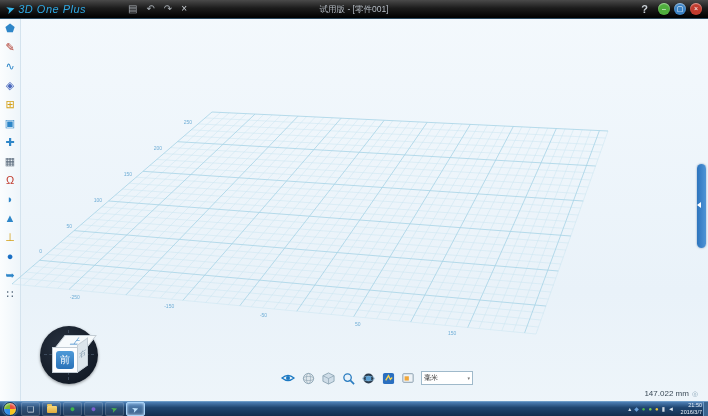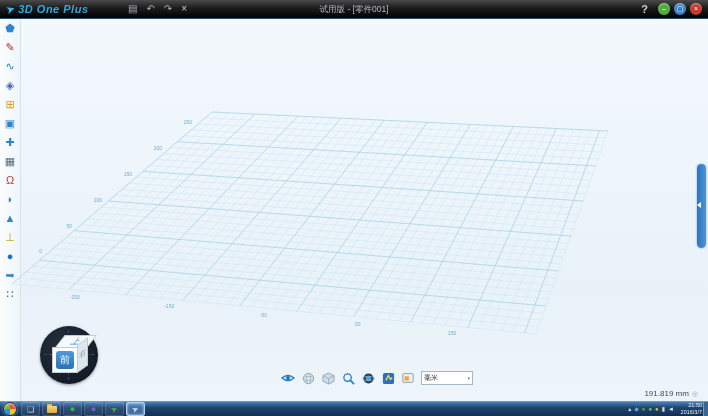--- a/index.html
+++ b/index.html
@@ -4,21 +4,21 @@
 <style>
   html,body{margin:0;padding:0;background:#888;}
   .screen{position:relative;width:708px;height:416px;overflow:hidden;
     font-family:"Liberation Sans",sans-serif;background:linear-gradient(180deg,#f4f9fd 0%,#e9f2f9 70%,#eef5fa 100%);}
   
   .titlebar{position:absolute;left:0;top:0;width:708px;height:18px;
     background:linear-gradient(180deg,#4a4a4a 0%,#1c1c1c 45%,#000 100%);
     border-bottom:1px solid #2c4a60;display:flex;align-items:center;}
   .logo{position:absolute;left:6px;top:0;height:18px;display:flex;align-items:center;gap:3px;}
   .logo .plane{color:#35b6ea;font-size:11px;transform:rotate(-18deg);}
-  .logo .appname{color:#2fa9e4;font-size:11px;font-weight:bold;font-style:italic;letter-spacing:.5px;}
+  .logo .appname{color:#2fa9e4;font-size:11px;font-weight:normal;font-style:italic;letter-spacing:.5px;}
   .quick{position:absolute;left:128px;top:0;height:18px;display:flex;align-items:center;gap:9px;}
   .quick span{color:#a7adb3;font-size:10px;line-height:18px;cursor:default;}
   .doc-title{position:absolute;left:0;right:0;top:0;height:18px;text-align:center;
     color:#b7bec6;font-size:8.5px;line-height:18px;}
   .help{position:absolute;right:60px;top:0;color:#c8ced4;font-size:11px;font-weight:bold;line-height:18px;}
   .winbtns{position:absolute;right:6px;top:3px;display:flex;gap:4px;}
   .winbtn{width:12px;height:12px;border-radius:50%;color:#fff;font-size:7px;line-height:12px;
     text-align:center;box-shadow:inset 0 1px 1px rgba(255,255,255,.5), 0 1px 1px rgba(0,0,0,.6);}
   
   .left-toolbar{position:absolute;left:0;top:19px;width:20px;bottom:14px;
@@ -205,21 +205,21 @@
           <rect x="3" y="5" width="5" height="5" fill="#f0a63a"></rect>
         </svg>
       </div>
       <div class="units-dropdown">
         <span class="val">毫米</span>
         <span class="arr">▾</span>
       </div>
     </div>
 
   <div class="status-measure">
-    <span>191.819 mm</span>
+    <span>147.022 mm</span>
     <span class="dot">◎</span>
   </div>
 
   <div class="taskbar">
     <div class="start-orb"></div>
     <div class="tb-apps" id="tb-apps">
         <div class="tb-app">
           <span style="color:#cfd9e2;font-size:8px;">❏</span>
         </div>
         <div class="tb-app">

